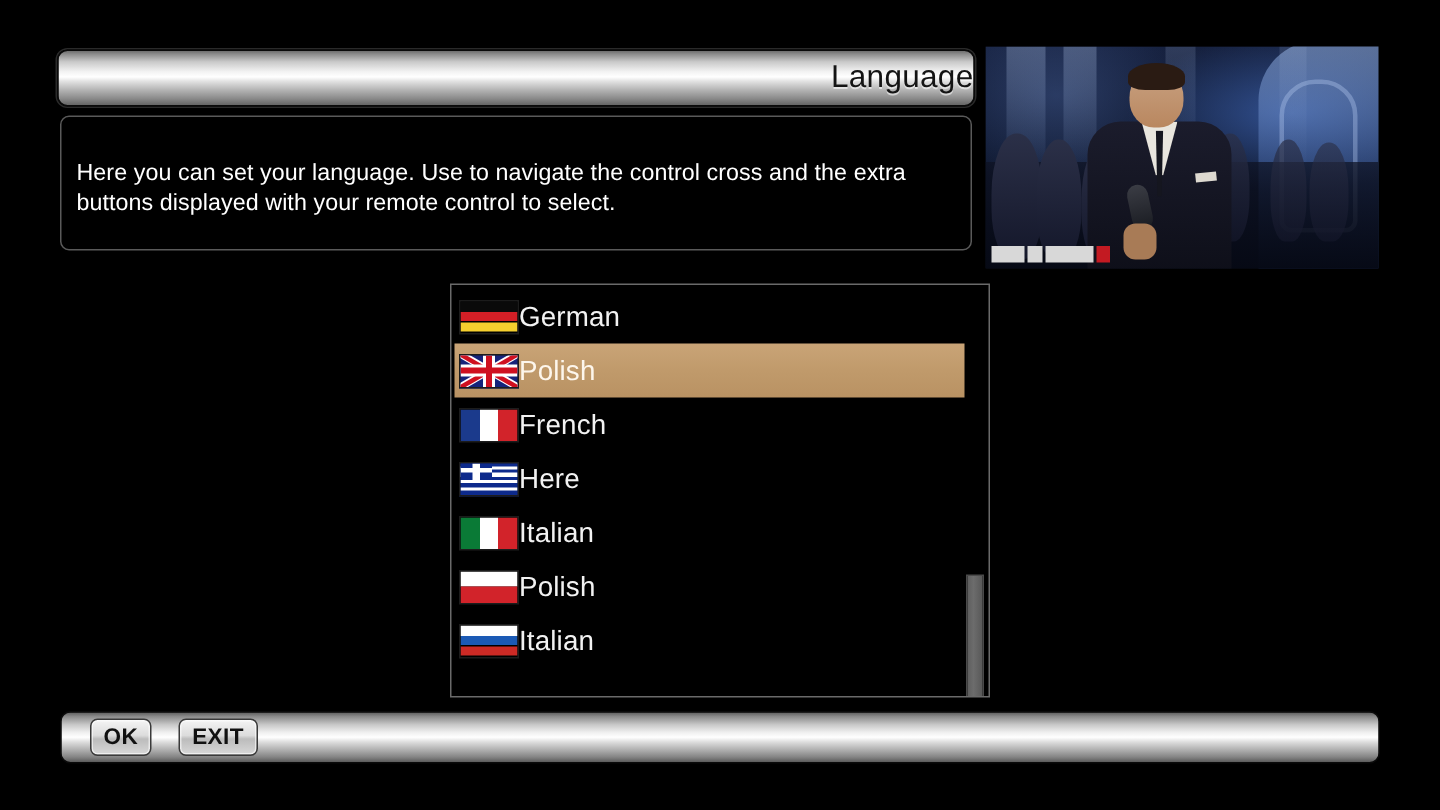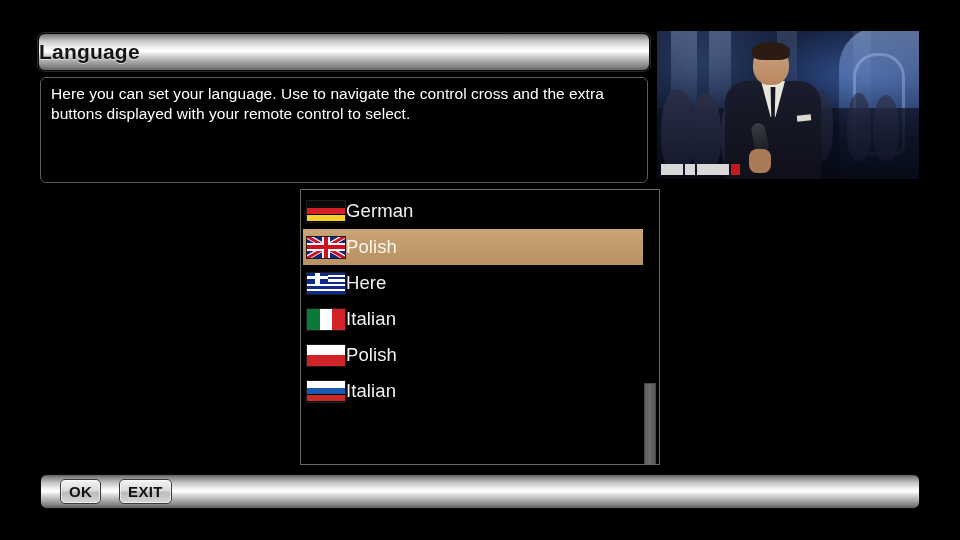--- a/index.html
+++ b/index.html
@@ -12,34 +12,33 @@
 
   
   .titlebar{
     position:absolute;left:38px;top:33px;width:612px;height:38px;
     border-radius:7px;
     border:1px solid #0a0a0a;
     background:linear-gradient(to bottom,
       #6e6e6e 0%, #8d8d8d 6%, #c9c9c9 20%, #f2f2f2 38%,
       #ffffff 48%, #e2e2e2 56%, #b4b4b4 72%, #8a8a8a 88%, #666666 100%);
     box-shadow:0 0 0 1px #2a2a2a;
-    display:flex;align-items:center;justify-content:flex-start;
+    display:flex;align-items:center;justify-content:flex-end;
     box-sizing:border-box;
-    font-weight:bold;
   }
   .titlebar-text{
     font-size:21px;color:#141414;letter-spacing:.2px;
     text-shadow:0 1px 0 rgba(255,255,255,.55);
   }
 
   
   .descpanel{
-    position:absolute;left:40px;top:77px;width:608px;height:106px;
+    position:absolute;left:40px;top:77px;width:608px;height:90px;
     background:#000;border:1px solid #5a5a5a;border-radius:6px;
-    box-sizing:border-box;padding:6px 12px 0 10px;
+    box-sizing:border-box;padding:28px 12px 0 10px;
   }
   .desctext{
     color:#fff;font-size:15.5px;line-height:19.5px;
     letter-spacing:.05px;
   }
 
   
   .video{
     position:absolute;left:657px;top:31px;width:262px;height:148px;
     overflow:hidden;background:#06080f;
@@ -247,20 +246,28 @@
           <span class="dr dr1"></span>
             <span class="dr dr2"></span>
           <span class="cw-h"></span>
             <span class="cw-v"></span>
           <span class="cr-h"></span>
             <span class="cr-v"></span>
         </span>
         <span class="row-label">Polish</span>
       </div>
 
+      <div class="row">
+        <span class="flag f-fr">
+          <span class="fv v1"></span>
+            <span class="fv v2"></span>
+            <span class="fv v3"></span>
+        </span>
+        <span class="row-label">French</span>
+      </div>
 
       <div class="row">
         <span class="flag f-gr">
           <span class="s" style="top:11.1%"></span>
           <span class="s" style="top:33.3%"></span>
           <span class="s" style="top:55.5%"></span>
           <span class="s" style="top:77.7%"></span>
           <span class="canton">
               <span class="ch"></span>
               <span class="cv"></span>

